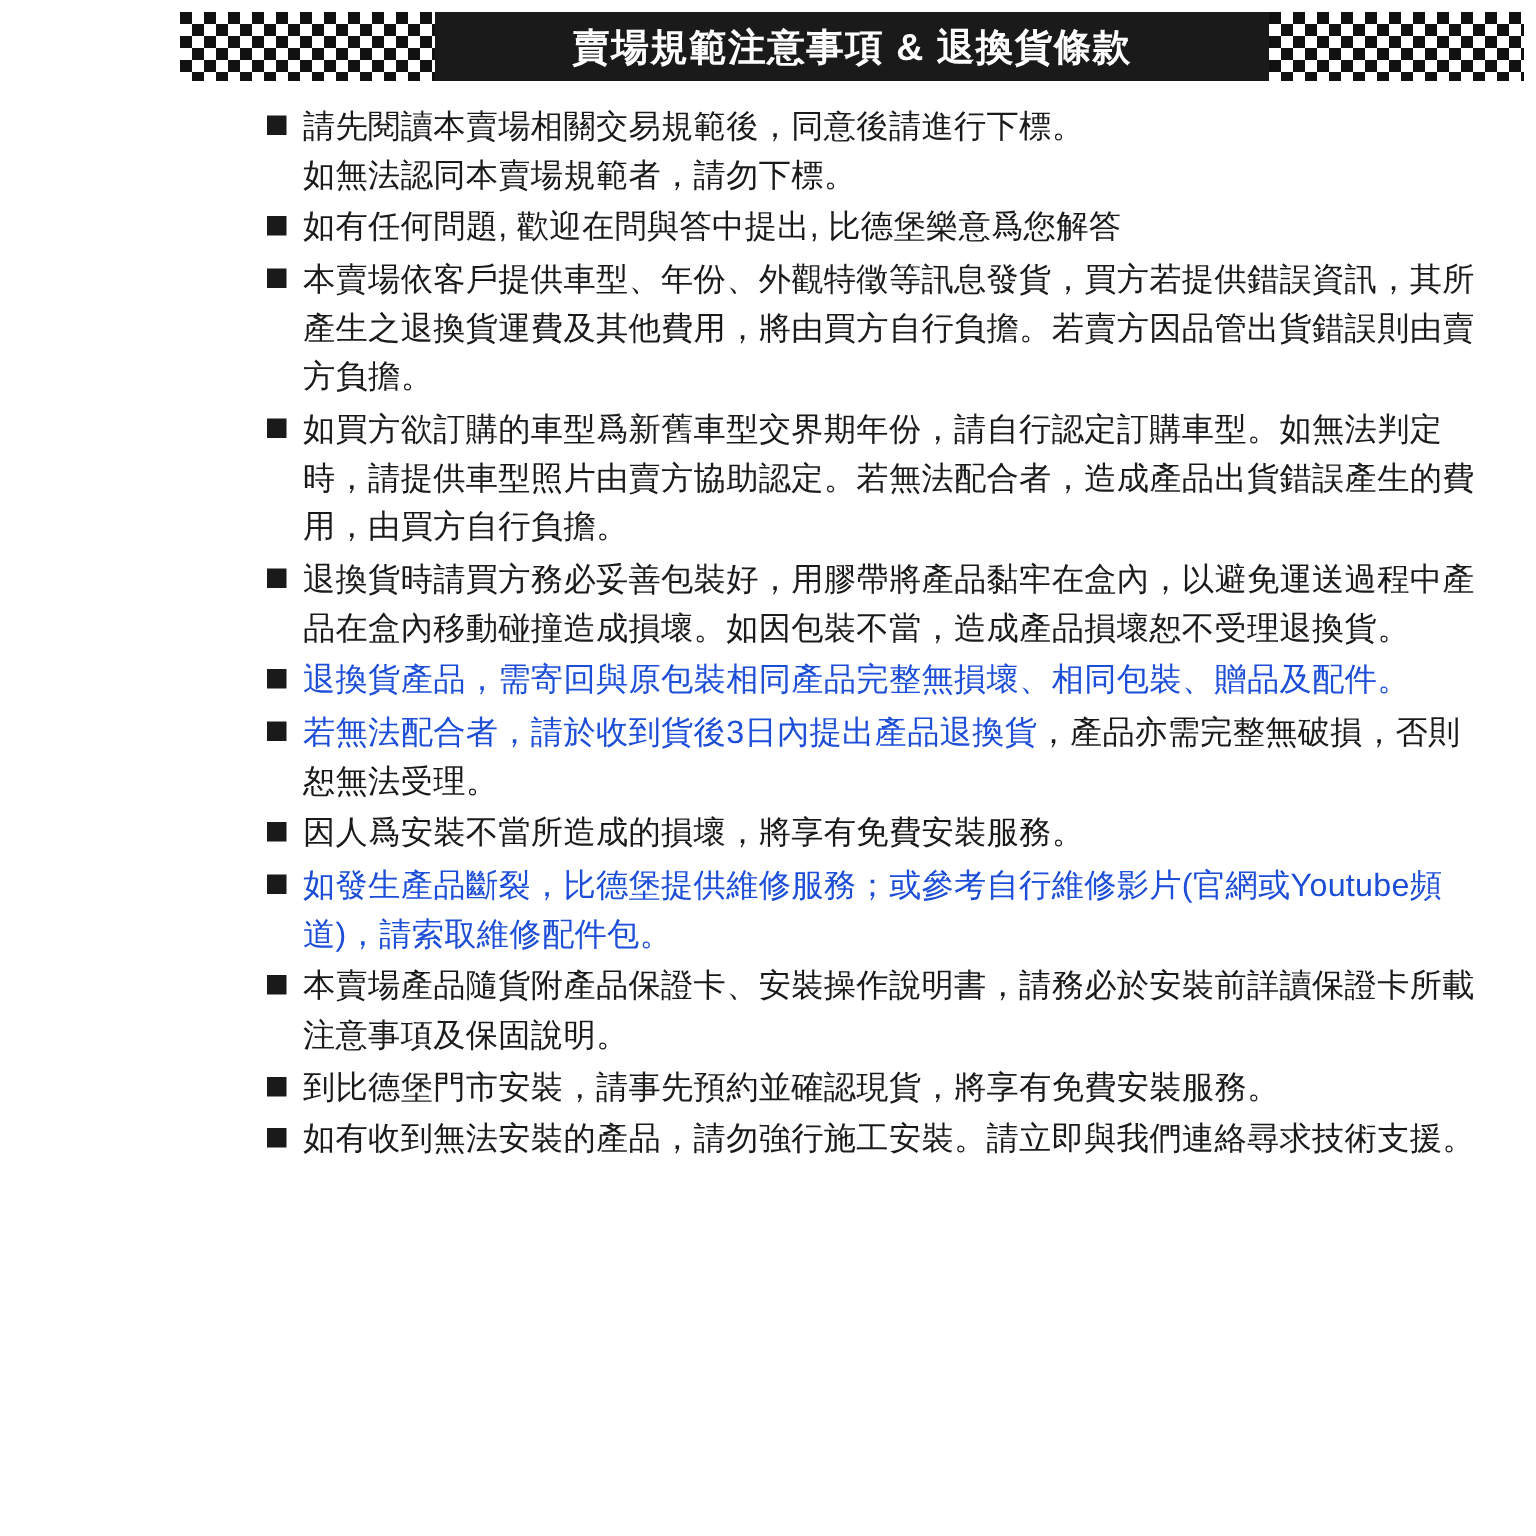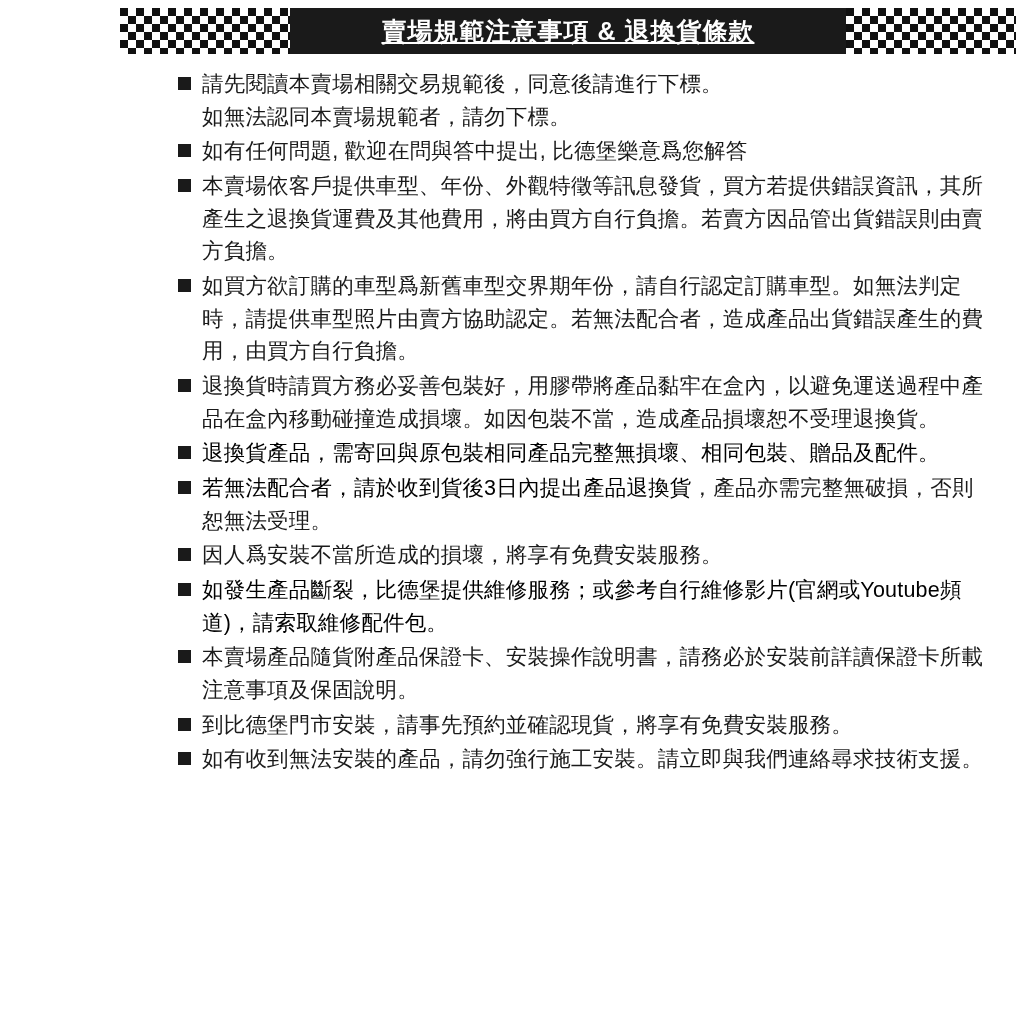--- a/index.html
+++ b/index.html
@@ -49,21 +49,20 @@
   .header-title {
     position: relative;
     z-index: 2;
     color: #ffffff;
     font-size: 25px;
     font-weight: bold;
     letter-spacing: 1px;
     padding: 0 14px;
     background: #1a1a1a;
     white-space: nowrap;
-    text-decoration: underline;
   }
 
   
   .content {
     padding: 14px 30px 0 134px;
     margin-left: 44px;
   }
   .item {
     position: relative;
     margin-bottom: 2px;
@@ -79,21 +78,21 @@
     top: 9px;
     width: 13px;
     height: 13px;
     background: #1a1a1a;
     display: block;
   }
   .item .line {
     display: block;
   }
   .red {
-    color: #000000;
+    color: #1d4ed8;
   }
   .item.all-red, .item.all-red .line {
     color: #c8202a;
   }
   .item.all-red .bullet {
     background: #1a1a1a;
   }
 </style>
 </head>
 <body>

